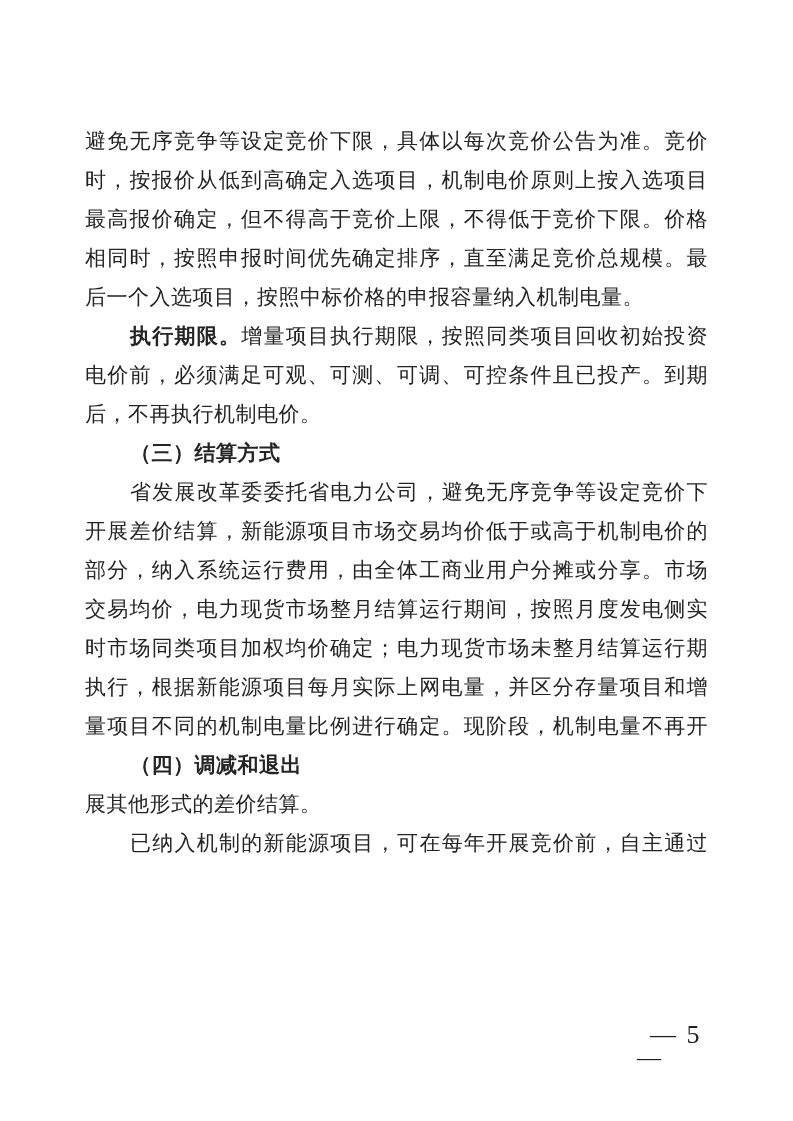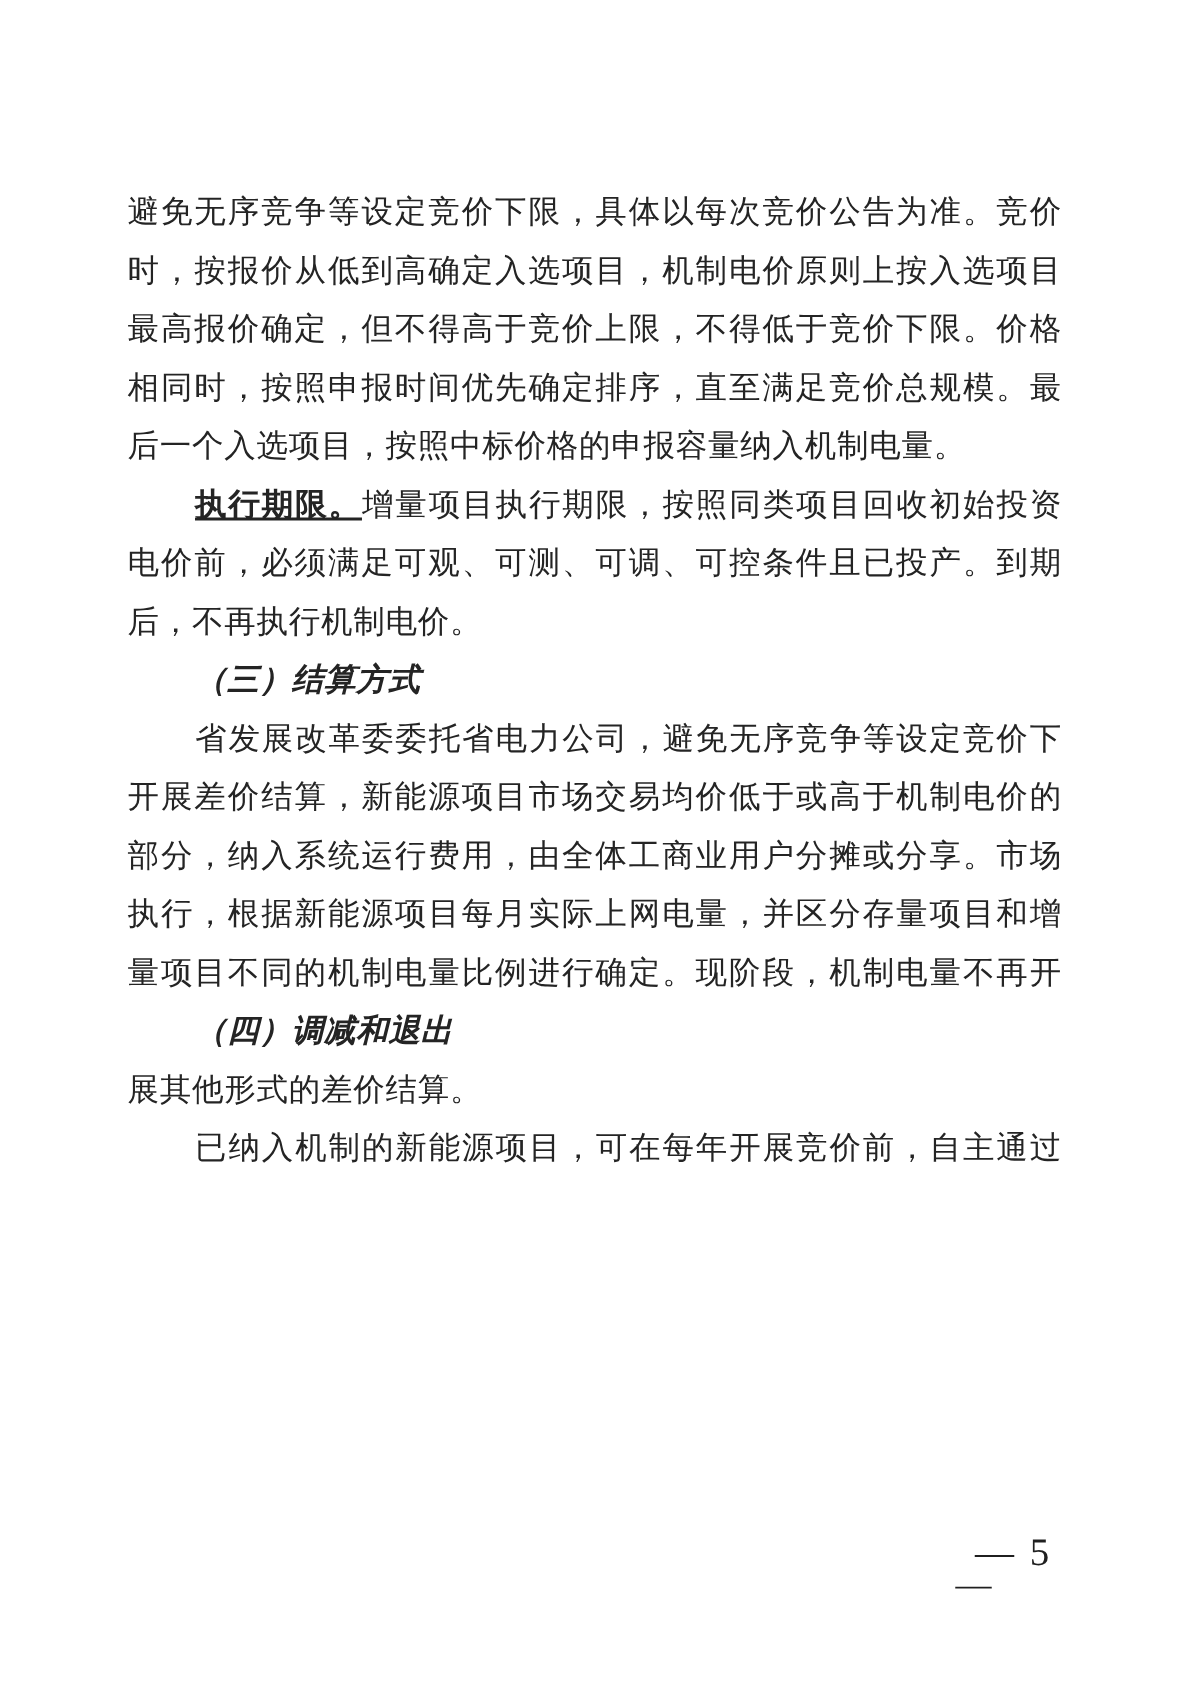--- a/index.html
+++ b/index.html
@@ -38,25 +38,23 @@
     overflow: hidden;
   }
   .indent {
     padding-left: 45px;
     box-sizing: border-box;
   }
   .heading {
     font-weight: bold;
     text-align: center;
     text-align-last: left;
-    font-style: italic;
   }
   .bold-lead {
     font-weight: bold;
-    text-decoration: underline;
   }
   .page-number {
     position: absolute;
     left: 650px;
     top: 1020px;
     font-size: 26px;
     color: #1f1f1f;
     letter-spacing: 2px;
   }
   .stray-dash {
@@ -84,20 +82,22 @@
       <span class="bold-lead">执行期限。</span><span>增量项目执行期限，按照同类项目回收初始投资</span>
     </div>
     <div class="ln">电价前，必须满足可观、可测、可调、可控条件且已投产。到期</div>
     <div class="ln-end">后，不再执行机制电价。</div>
 
     <div class="ln-end indent heading">（三）结算方式</div>
 
     <div class="ln indent">省发展改革委委托省电力公司，避免无序竞争等设定竞价下限</div>
     <div class="ln">开展差价结算，新能源项目市场交易均价低于或高于机制电价的</div>
     <div class="ln">部分，纳入系统运行费用，由全体工商业用户分摊或分享。市场</div>
+    <div class="ln">交易均价，电力现货市场整月结算运行期间，按照月度发电侧实</div>
+    <div class="ln">时市场同类项目加权均价确定；电力现货市场未整月结算运行期</div>
     <div class="ln">执行，根据新能源项目每月实际上网电量，并区分存量项目和增</div>
     <div class="ln">量项目不同的机制电量比例进行确定。现阶段，机制电量不再开</div>
     <div class="ln-end indent heading">（四）调减和退出</div>
 
     <div class="ln-end">展其他形式的差价结算。</div>
 
     <div class="ln indent">已纳入机制的新能源项目，可在每年开展竞价前，自主通过</div>
 
   </div>
 

